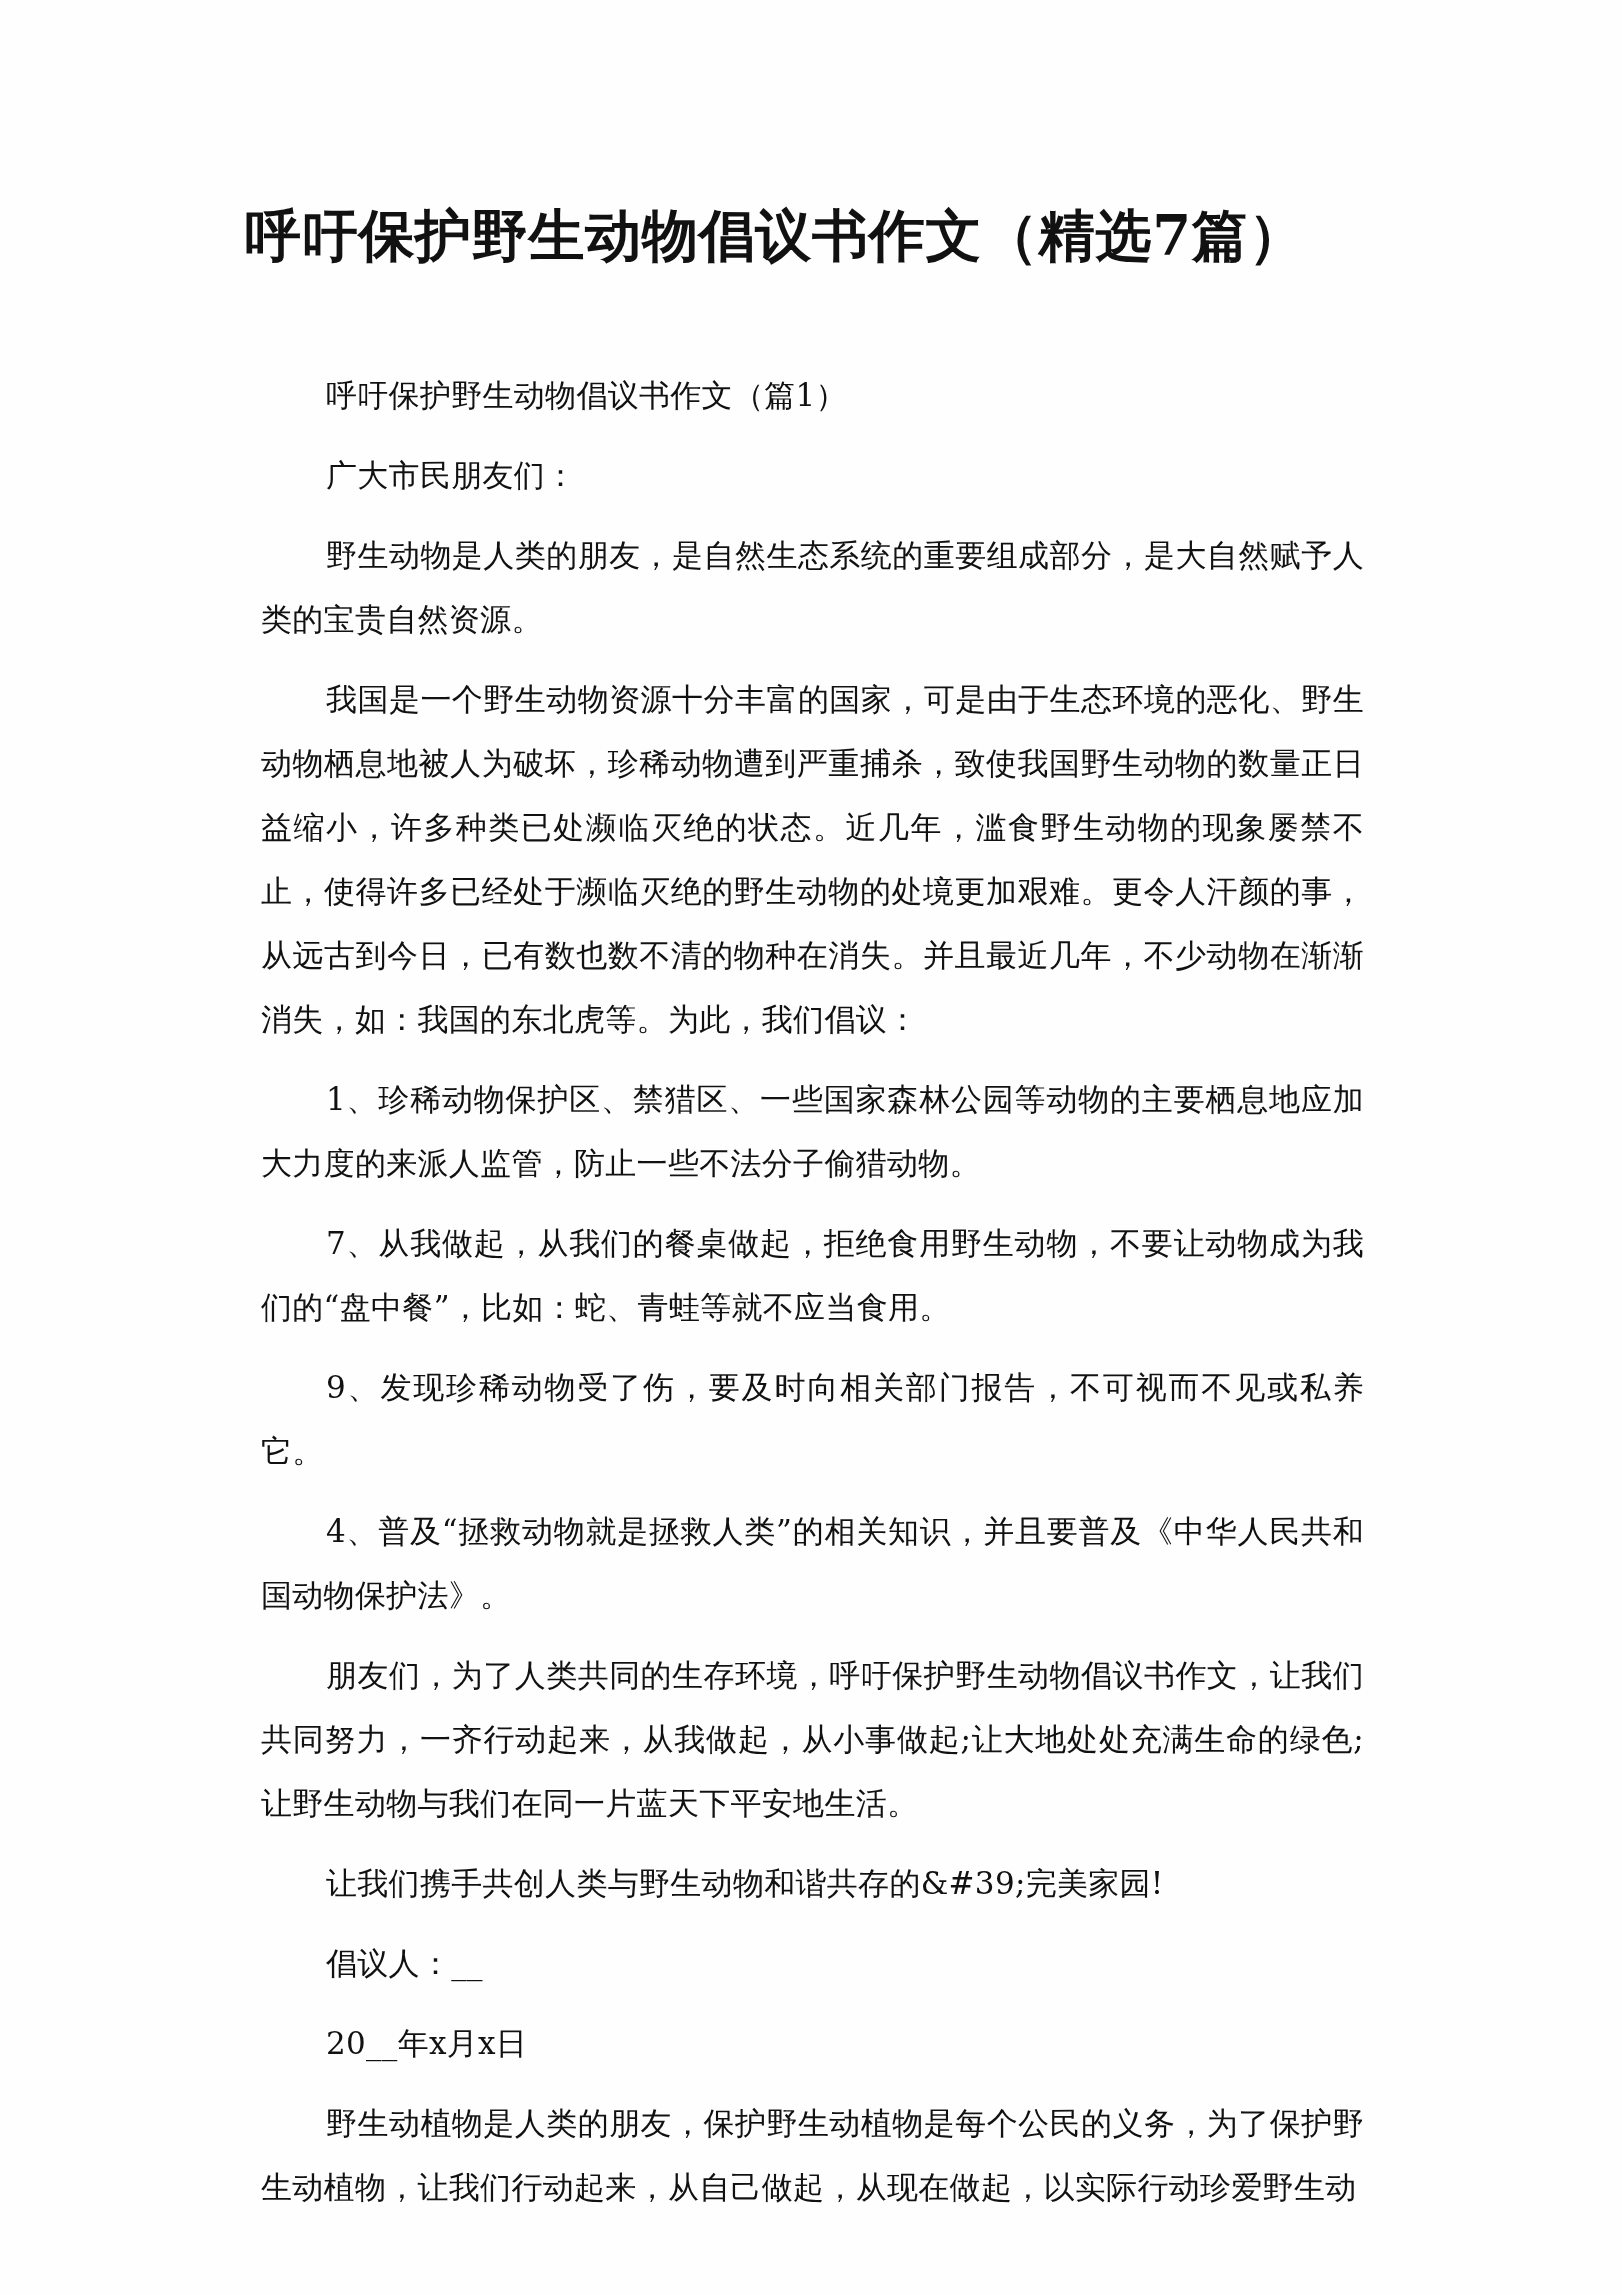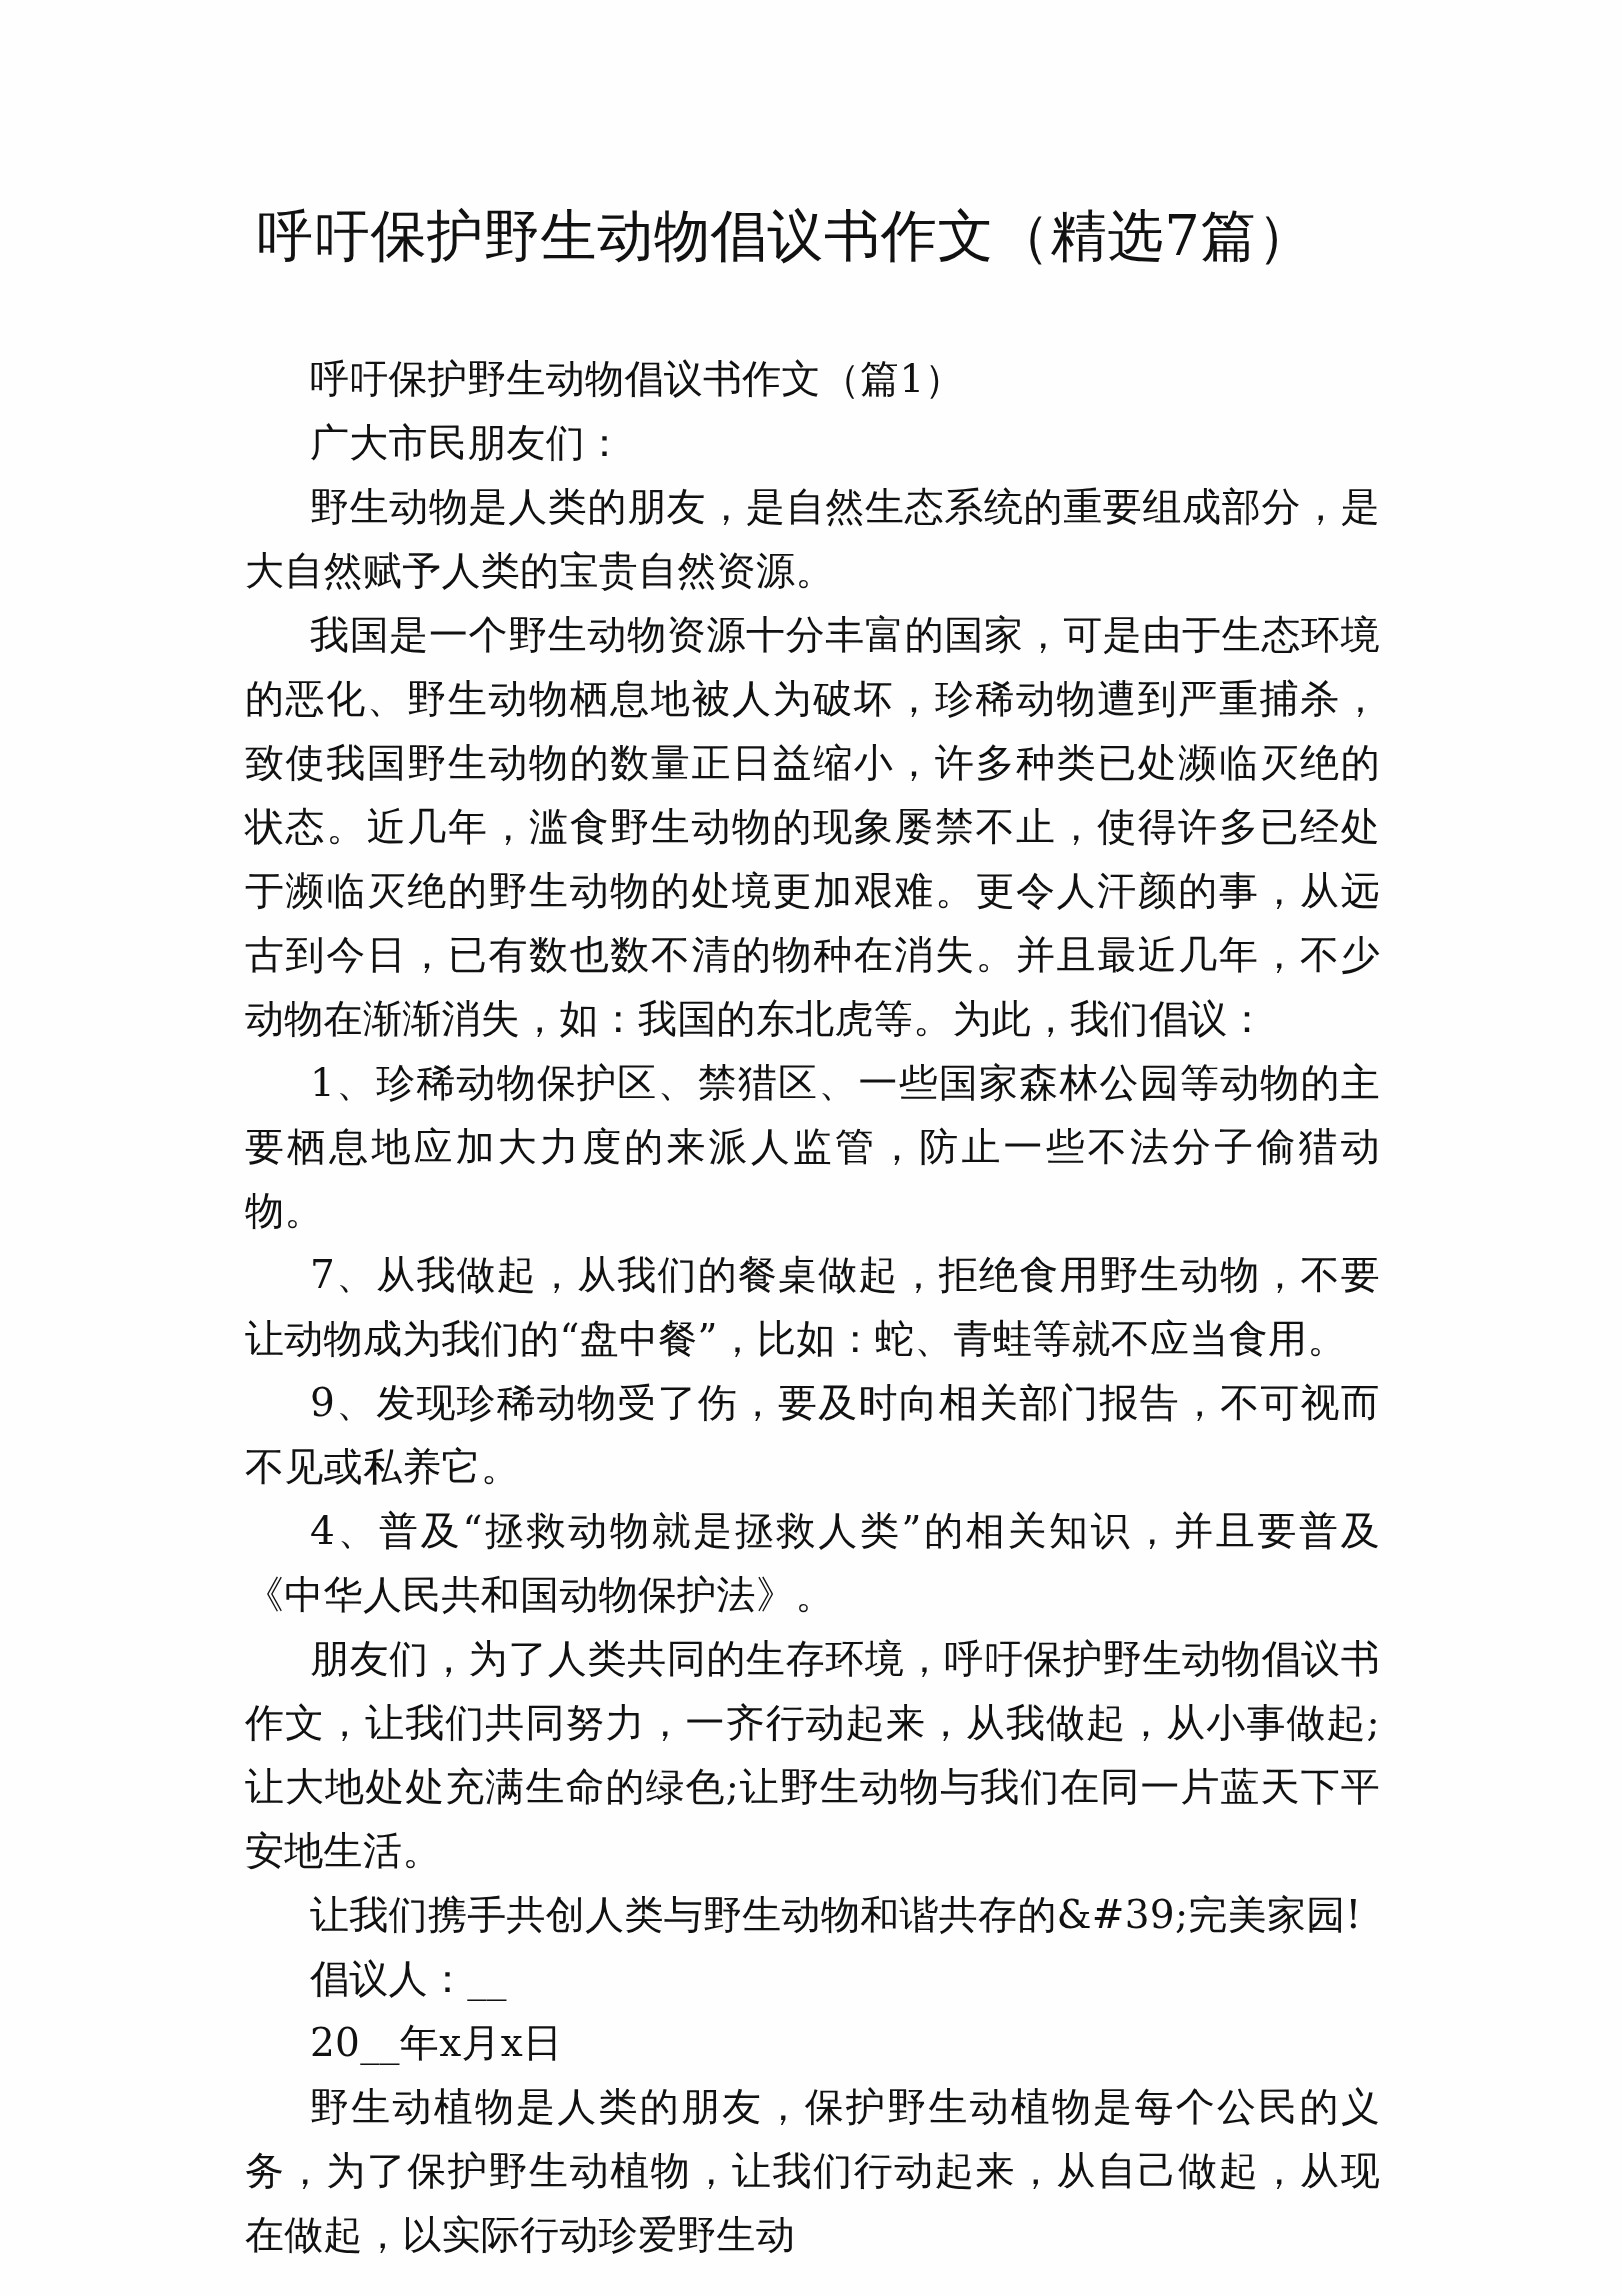--- a/index.html
+++ b/index.html
@@ -16,39 +16,39 @@
       color: #111111;
     }
     .page {
       position: absolute;
       left: 245px;
       top: 0;
       width: 1135px;
     }
     .doc-title {
       position: absolute;
-      left: 12px;
+      left: 0;
       top: 196px;
       width: 1135px;
       font-size: 56px;
       line-height: 79px;
-      font-weight: normal;
+      font-weight: bold;
       letter-spacing: 0.7px;
       white-space: nowrap;
       margin: 0;
     }
     .body-text {
       position: absolute;
       left: 0;
       top: 347px;
       width: 1135px;
     }
     .para {
-      margin: 0;
-      font-size: 39px;
+      margin: 16px;
+      font-size: 31px;
       line-height: 64px;
       text-align: justify;
       text-align-last: left;
       letter-spacing: 0.3px;
     }
     .indent {
       text-indent: 65px;
     }
   </style>
 </head>

